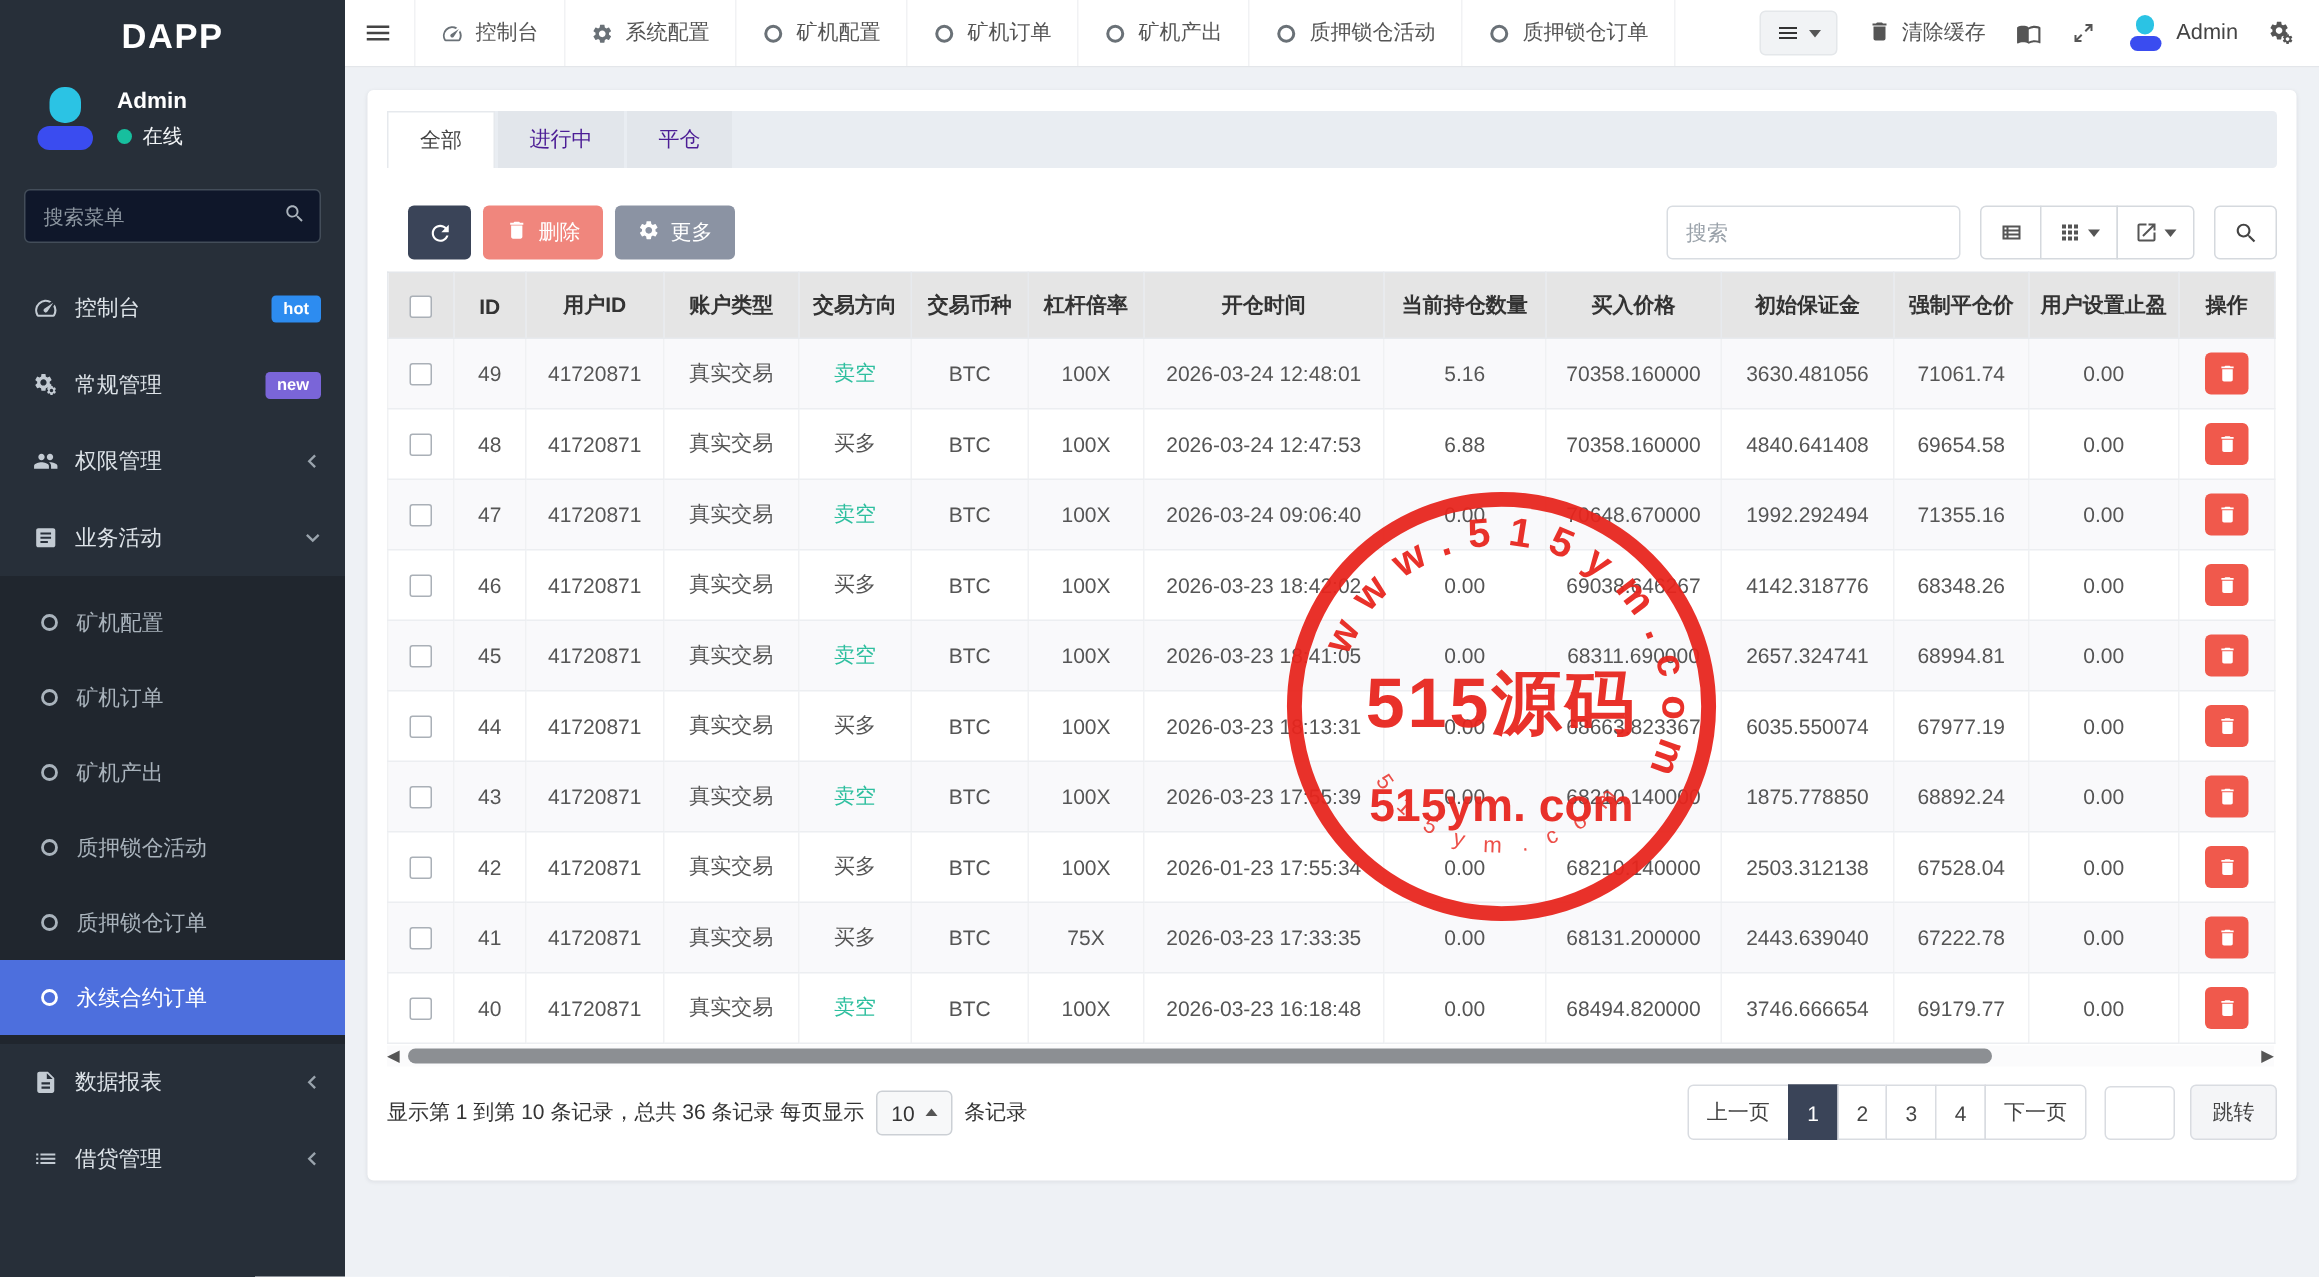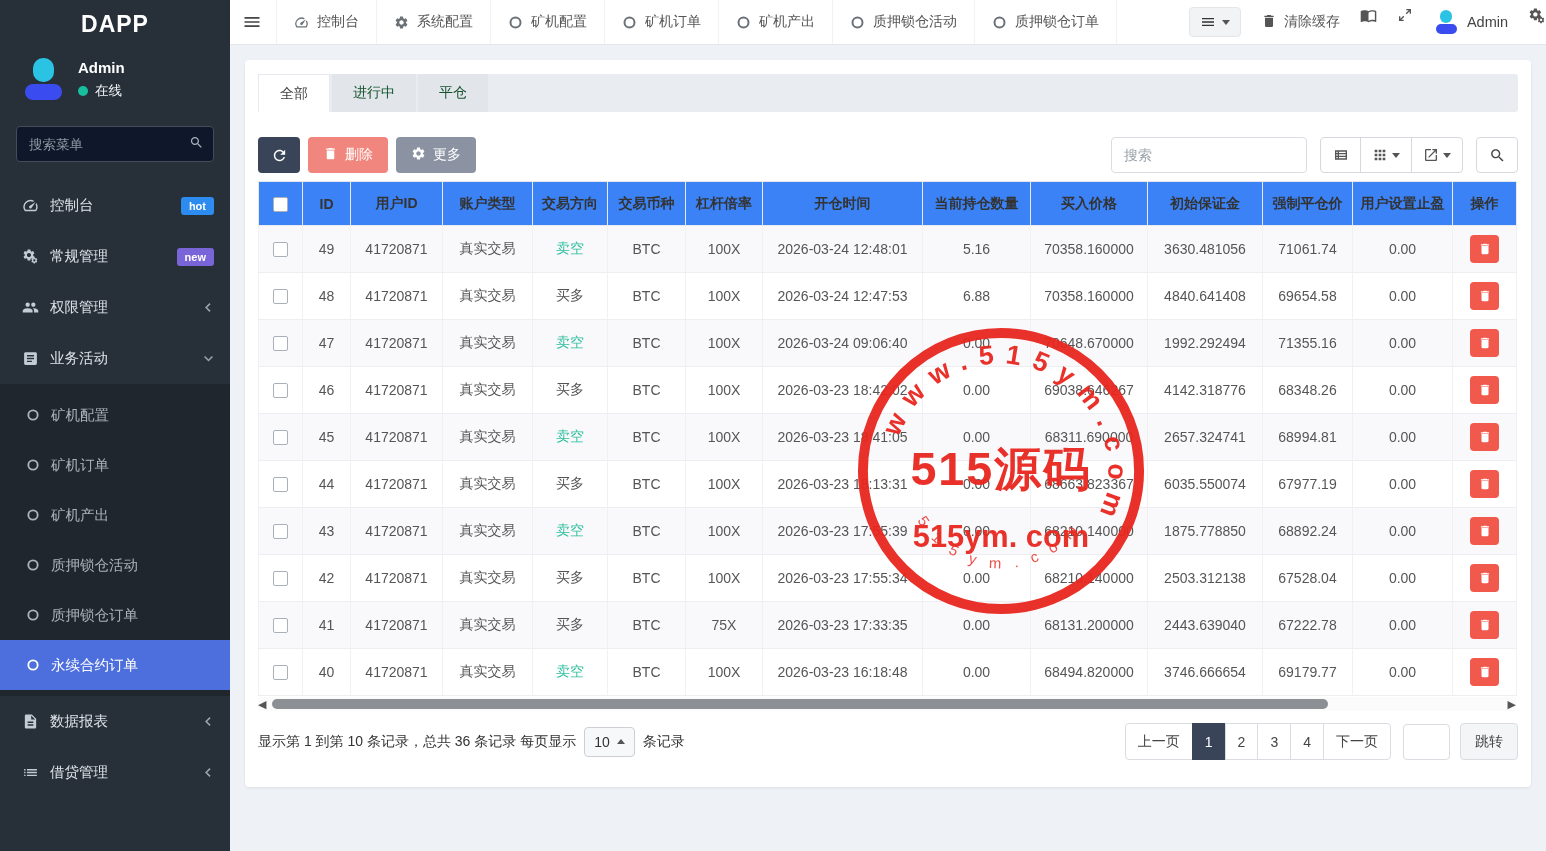--- a/index.html
+++ b/index.html
@@ -45,42 +45,42 @@
 
   
   .topbar { position:absolute; left:230px; top:0; width:1316px; height:45px; background:#fff;
     border-bottom:1px solid #e3e6ea; display:flex; align-items:center; z-index:15; }
   .burger { padding:0 14px 0 12px; color:#444; display:flex; cursor:pointer; }
   .topnav { display:flex; height:100%; }
   .nav-item { display:flex; align-items:center; gap:8px; padding:0 17px; font-size:14px;
     color:#555; border-right:1px solid #f1f2f4; cursor:pointer; }
   .nav-item:first-child { border-left:1px solid #f1f2f4; }
   .nav-item .micon { color:#6a7177; display:flex; }
-  .top-right { margin-left:auto; display:flex; gap:20px; }
+  .top-right { margin-left:auto; display:flex; align-items:center; gap:20px; padding-right:16px; }
   .list-toggle { display:flex; align-items:center; gap:6px; background:#f1f3f5; border:1px solid #e4e7ea;
     border-radius:4px; padding:6px 10px; color:#333; cursor:pointer; }
   .caret-down { width:0; height:0; border-left:4px solid transparent; border-right:4px solid transparent;
     border-top:5px solid #555; }
   .caret-up { width:0; height:0; border-left:4px solid transparent; border-right:4px solid transparent;
     border-bottom:5px solid #555; }
   .top-link { display:flex; align-items:center; gap:7px; color:#555; font-size:14px; cursor:pointer; }
   .top-icon { color:#555; display:flex; cursor:pointer; }
   .admin-chip { display:flex; align-items:center; gap:8px; font-size:14.5px; color:#444; cursor:pointer; }
 
   
   .content { position:absolute; left:230px; top:45px; width:1472px; height:806px; background:#eef1f5; }
   .card { position:absolute; left:15px; top:15px; width:1286px; height:727px; background:#fff;
     border-radius:4px; box-shadow:0 1px 3px rgba(20,30,40,.08); padding:14px 13px; }
 
   .tabs { background:#e9edf2; border-radius:3px; display:flex; height:38px; }
   .tab { min-width:62px; padding:0 21px; display:flex; align-items:center; justify-content:center;
-    font-size:14px; color:#14532d; background:#e2e6eb; margin-right:2px; cursor:pointer; }
+    font-size:14px; color:#4c1d95; background:#e2e6eb; margin-right:2px; cursor:pointer; }
   .tab.active { background:#fff; color:#444; border:1px solid #e6e9ed; border-bottom:none; }
 
-  .toolbar { margin-top:25px; display:flex; align-items:flex-start; }
+  .toolbar { margin-top:25px; display:flex; align-items:flex-start;margin-left:14px; }
   .btn { height:36px; border:none; border-radius:4px; display:inline-flex; align-items:center;
     gap:7px; font-size:14px; cursor:pointer; font-family:inherit; }
   .btn-refresh { width:42px; justify-content:center; background:var(--dark-btn); color:#fff; }
   .btn-delete { background:var(--delete-btn); color:#fff; padding:0 15px; margin-left:8px; }
   .btn-more { background:var(--more-btn); color:#fff; padding:0 15px; margin-left:8px; }
   .toolbar-right { margin-left:auto; display:flex; align-items:center; }
   .tsearch { width:196px; height:36px; border:1px solid #d9dde2; border-radius:4px; font-size:14px;
     color:#555; padding:0 12px; outline:none; font-family:inherit; }
   .tsearch::placeholder { color:#9aa2aa; }
   .btn-group { display:flex; margin-left:13px; }
@@ -88,21 +88,21 @@
     align-items:center; justify-content:center; gap:4px; color:#555; cursor:pointer; margin-left:-1px; }
   .gbtn:first-child { border-radius:4px 0 0 4px; margin-left:0; }
   .gbtn:last-child { border-radius:0 4px 4px 0; }
   .gbtn.wide { width:52px; }
   .btn-search { width:42px; height:36px; margin-left:13px; background:#fff; border:1px solid #d5d9de;
     border-radius:4px; display:flex; align-items:center; justify-content:center; color:#444; cursor:pointer; }
 
   
   table { border-collapse:collapse; table-layout:fixed; width:1258px; margin-top:8px; font-size:14px; }
   thead th { height:44px; font-weight:bold; color:#333; text-align:center;
-    border:1px solid #e7eaee; border-top:1px solid #e3e6ea; background:#3b82f6; }
+    border:1px solid #e7eaee; border-top:1px solid #e3e6ea; background:#e5e5e5; }
   tbody td { height:47px; text-align:center; color:#555; border-right:1px solid #f0f1f3;
     border-bottom:1px solid #eceef1; border-left:1px solid #f0f1f3; }
   tbody tr:nth-child(odd) td { background:#f9f9fb; }
   tbody tr:nth-child(even) td { background:#fff; }
   td.dir-short { color:var(--short); }
   td.dir-long { color:var(--long); }
   .cb { width:15px; height:15px; border:1.5px solid #aab0b7; border-radius:2px; background:#fff;
     display:inline-block; vertical-align:middle; cursor:pointer; }
   .trash-btn { width:29px; height:28px; background:var(--trash-btn); border:none; border-radius:4px;
     color:#fff; display:inline-flex; align-items:center; justify-content:center; cursor:pointer; }
@@ -623,21 +623,21 @@
               </button></td>
           </tr>
           <tr>
             <td><span class="cb"></span></td>
             <td>42</td>
             <td>41720871</td>
             <td>真实交易</td>
             <td class="dir-long">买多</td>
             <td>BTC</td>
             <td>100X</td>
-            <td>2026-03-23 17:55:34</td>
+            <td>2026-01-23 17:55:34</td>
             <td>0.00</td>
             <td>68210.140000</td>
             <td>2503.312138</td>
             <td>67528.04</td>
             <td>0.00</td>
             <td><button class="trash-btn">
                 <svg width="14" height="14" viewBox="0 0 24 24">
                   <path d="M6 19c0 1.1.9 2 2 2h8c1.1 0 2-.9 2-2V7H6v12zM19 4h-3.5l-1-1h-5l-1 1H5v2h14V4z" fill="currentColor"></path>
                 </svg>
               </button></td>

